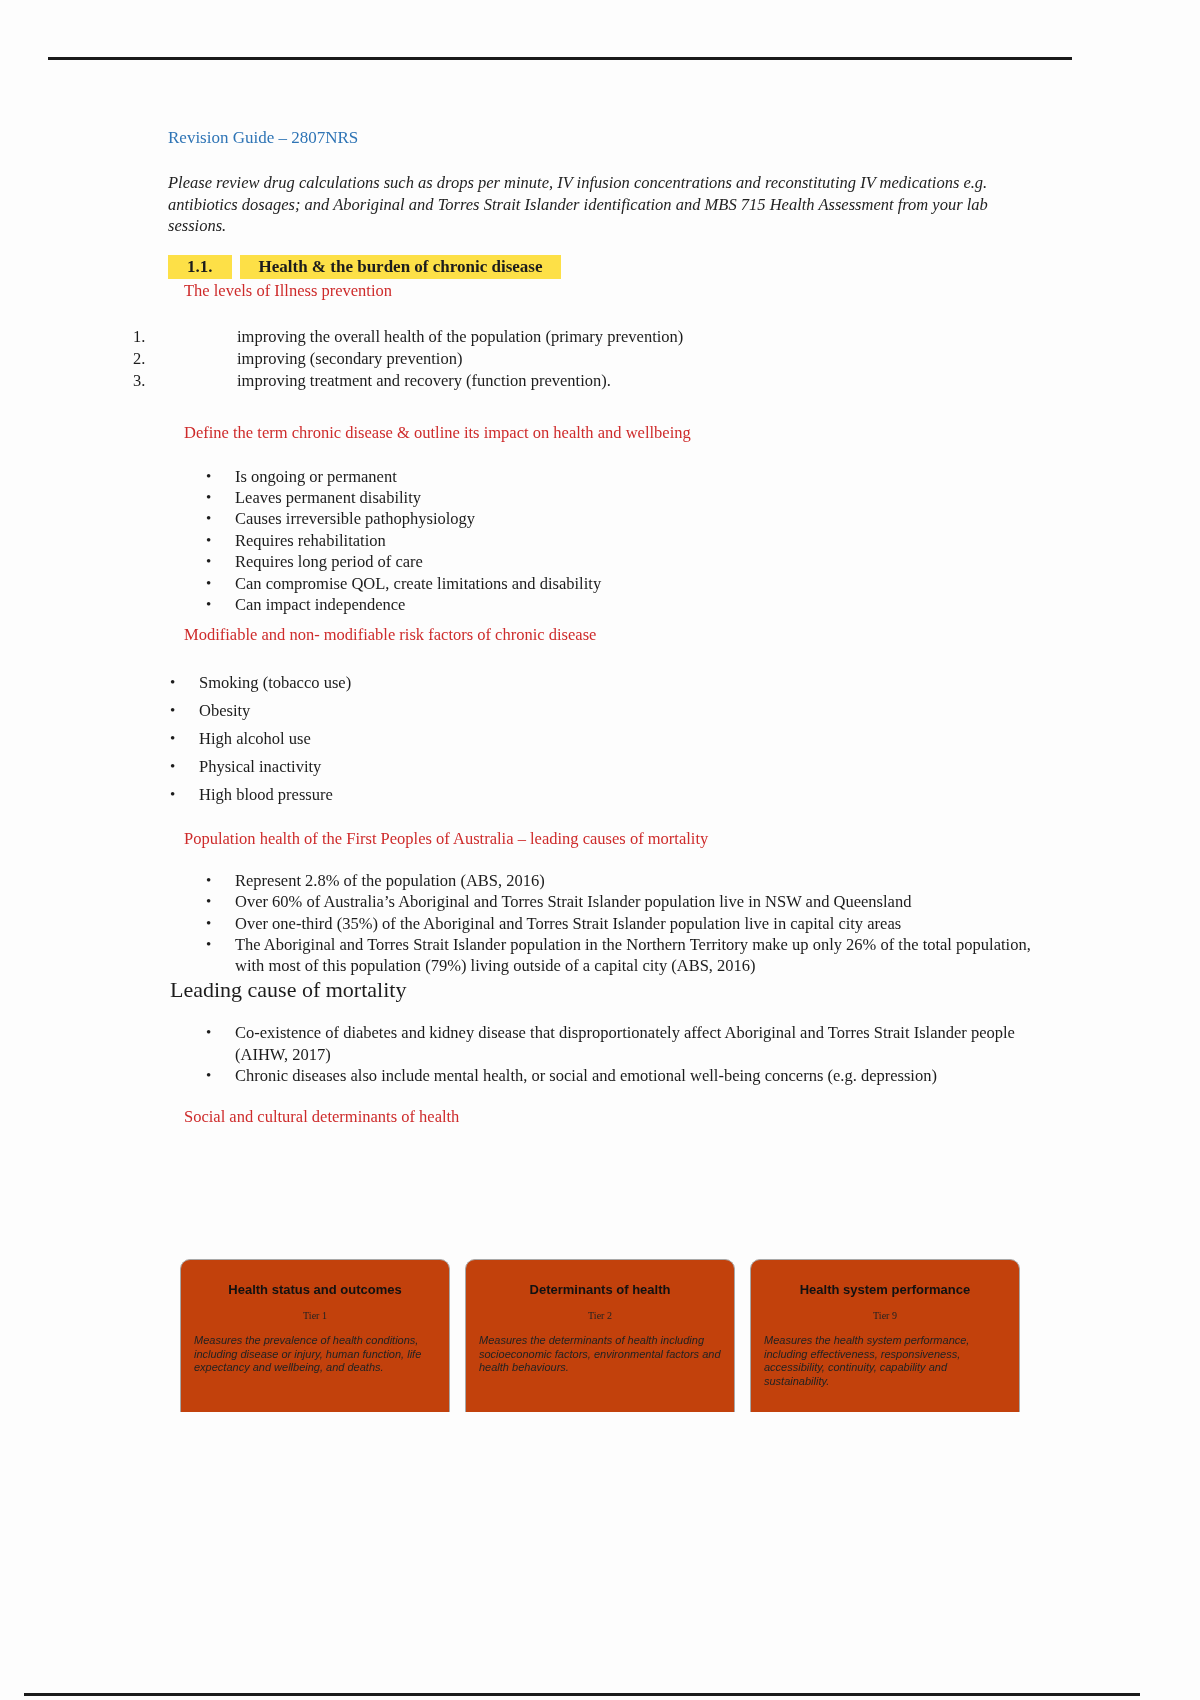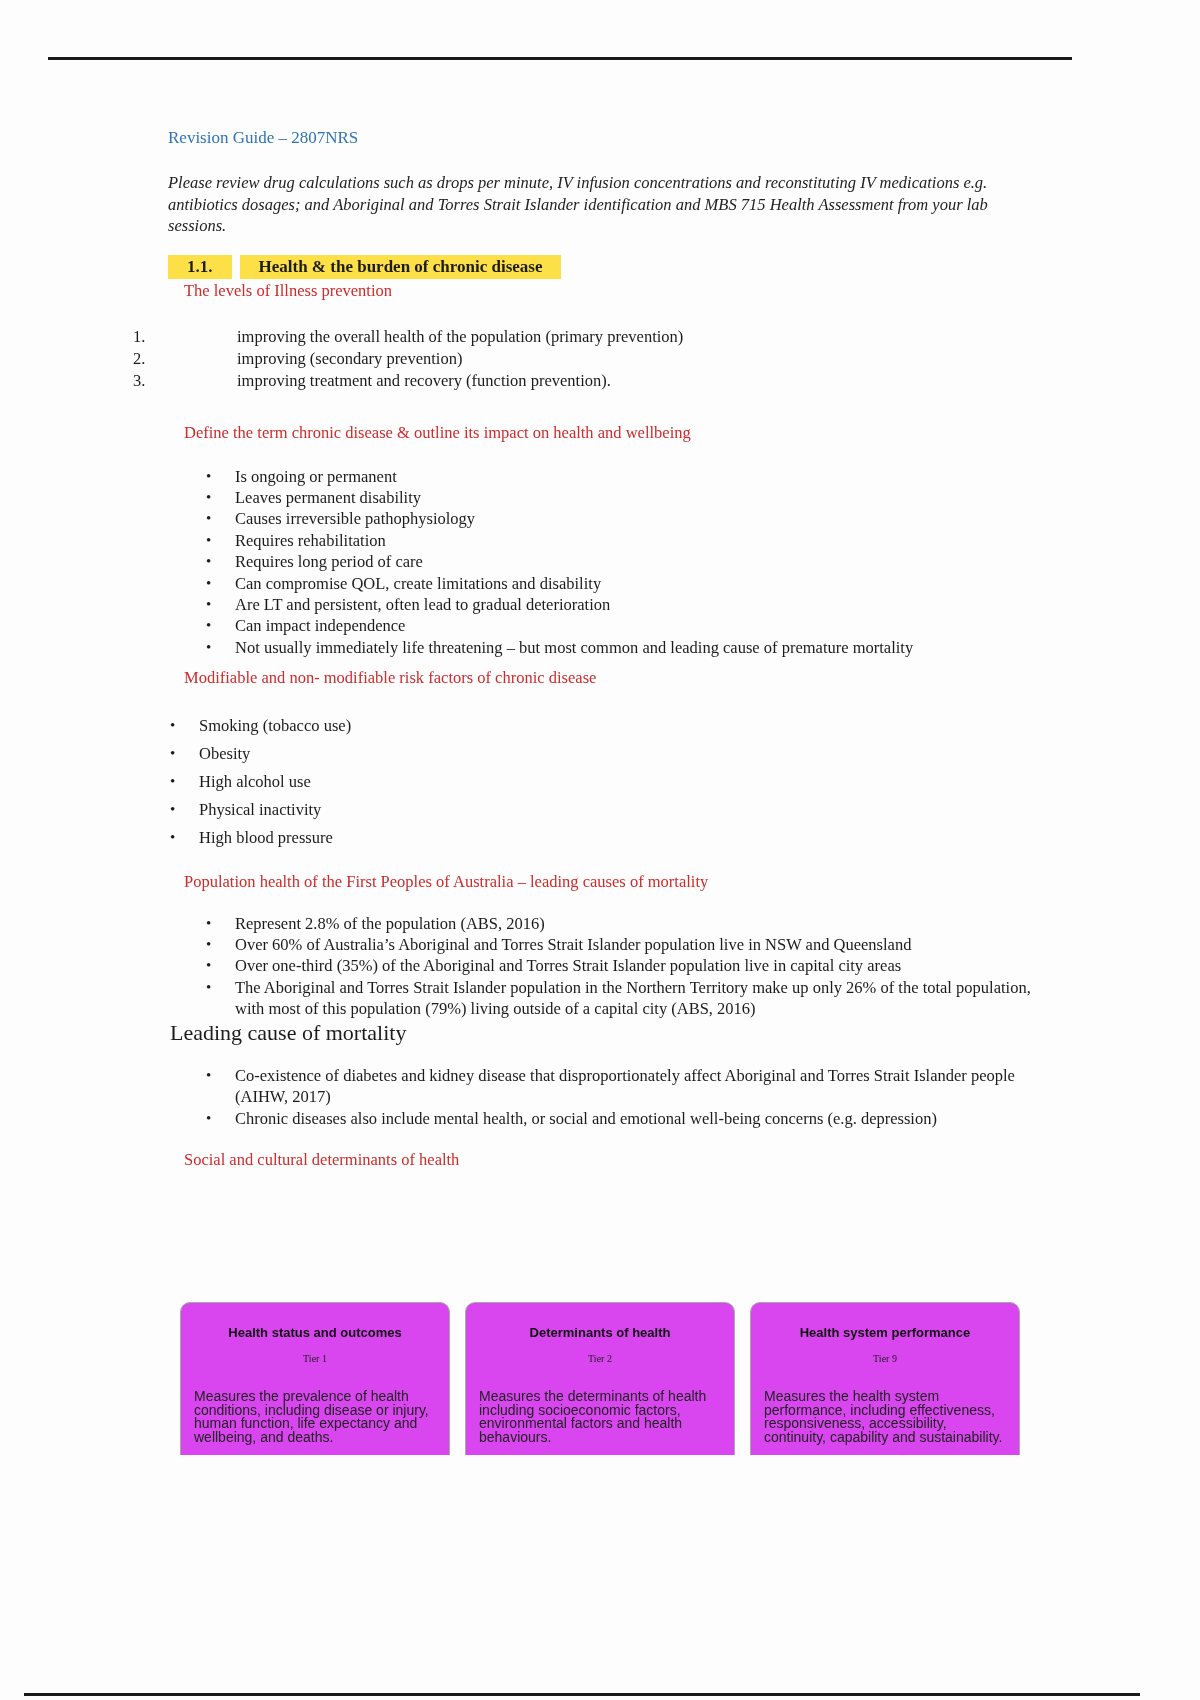--- a/index.html
+++ b/index.html
@@ -28,26 +28,26 @@
   .blist li{position:relative;padding-left:67px;line-height:21.4px;}
   .blist li::before{content:"•";position:absolute;left:38px;font-size:15px;}
   .define-list{margin-top:22px;}
   .risk-list{margin-top:26px;}
   .risk-list li{padding-left:31px;margin-bottom:6.6px;}
   .risk-list li::before{left:2px;}
   .pop-list{margin-top:20px;}
   .leading-label{margin-top:2px;margin-left:2px;font-size:22px;line-height:21.4px;}
   .cards-wrap{margin-top:131px;margin-left:12px;width:840px;height:153px;overflow:hidden;}
   .cards-row{display:flex;gap:15px;}
-  .card{flex:1;box-sizing:border-box;height:170px;background:#d946ef;border:1px solid #a8a8a8;
+  .card{flex:1;box-sizing:border-box;height:170px;background:#c2410c;border:1px solid #a8a8a8;
         border-radius:10px;padding:10px 13px;font-family:"Liberation Sans","DejaVu Sans",sans-serif;}
   .card-title{font-size:13px;font-weight:bold;text-align:center;margin-top:12px;color:#111;}
   .card-tier{font-size:10px;text-align:center;margin-top:13px;
              font-family:"Liberation Serif","DejaVu Serif",serif;color:#222;}
-  .card-body{font-size:14px;line-height:13.5px;margin-top:26px;color:#222;}
+  .card-body{font-size:11px;line-height:13.5px;margin-top:13px;color:#222;font-style:italic;}
 </style>
 </head>
 <body>
 
 <div class="page">
   <div class="rule top"></div>
 
   <div class="content">
     <h1 class="doc-title">Revision Guide – 2807NRS</h1>
 
@@ -86,25 +86,23 @@
         <li>Leaves permanent disability</li>
 
         <li>Causes irreversible pathophysiology</li>
 
         <li>Requires rehabilitation</li>
 
         <li>Requires long period of care</li>
 
         <li>Can compromise QOL, create limitations and disability</li>
 
-        <li>Are LT and persistent, often lead to gradual deterioration</li>
 
         <li>Can impact independence</li>
 
-        <li>Not usually immediately life threatening – but most common and leading cause of premature mortality</li>
       </ul>
 
     <p class="red h-modifiable">Modifiable and non- modifiable risk factors of chronic disease</p>
 
     <ul class="blist risk-list">
 
         <li>Smoking (tobacco use)</li>
 
         <li>Obesity</li>
 

